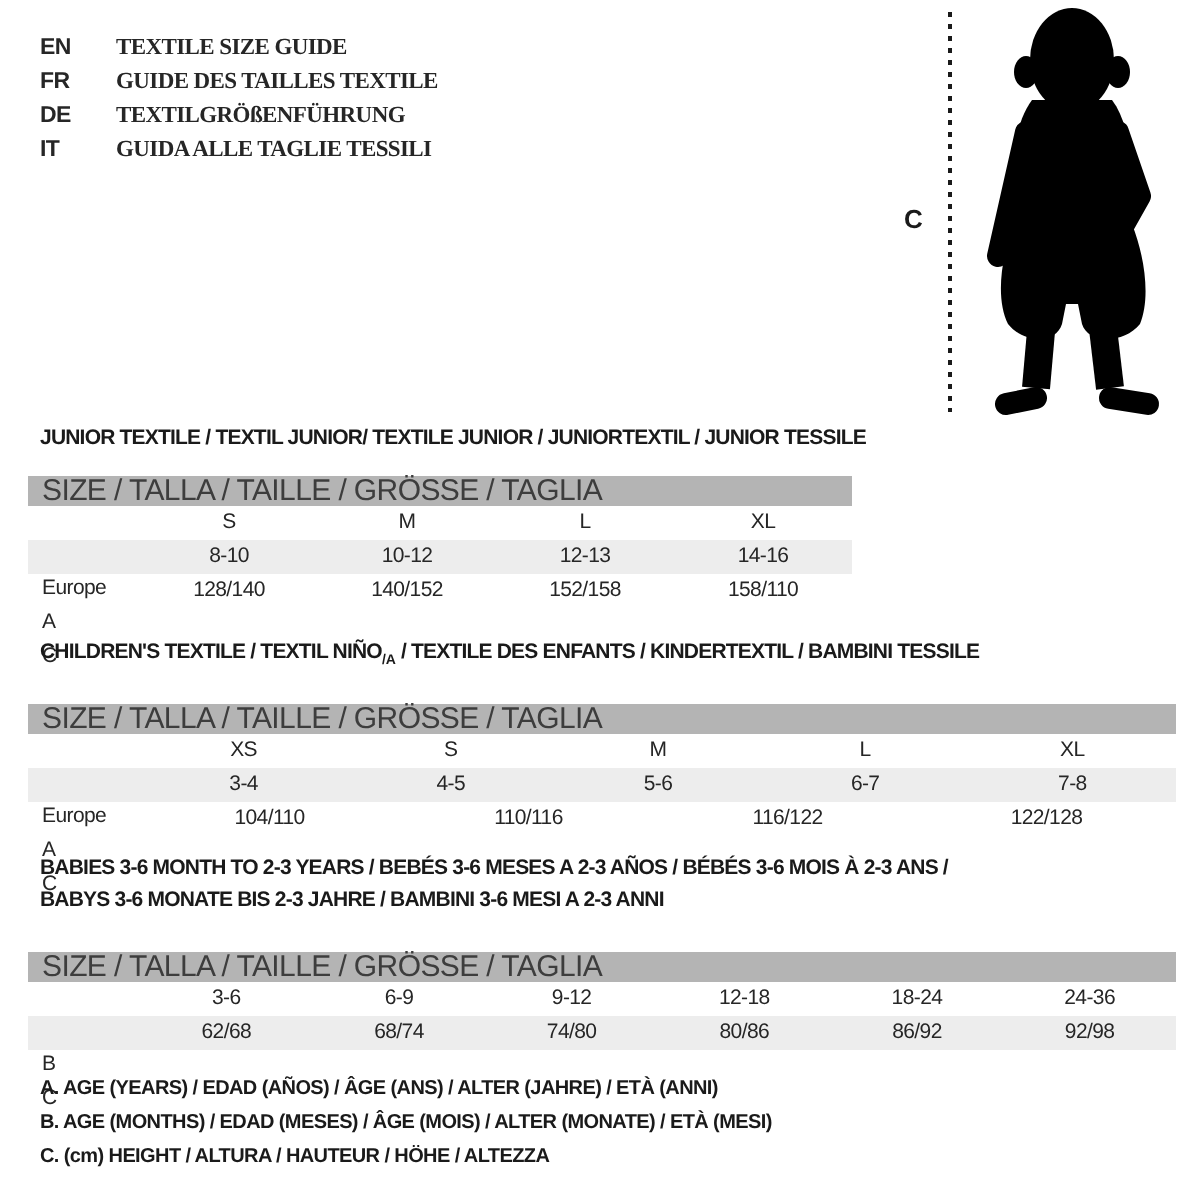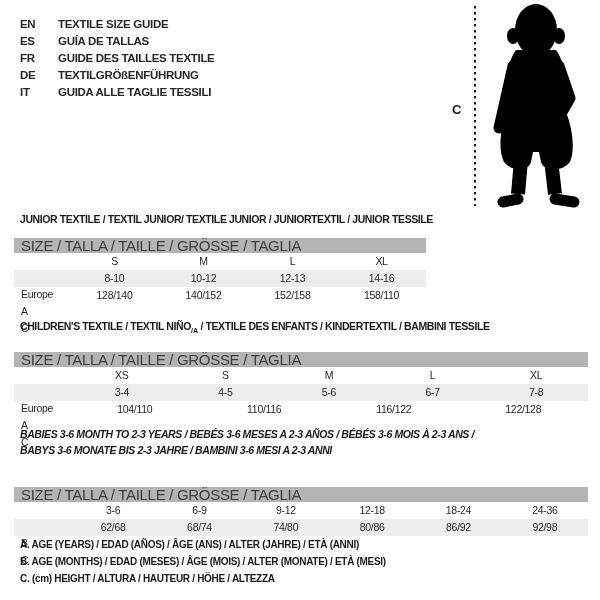--- a/index.html
+++ b/index.html
@@ -10,42 +10,42 @@
     color: #262626;
     letter-spacing: -0.3px;
     overflow: hidden;
   }
   .page { position: relative; width: 600px; height: 600px; }
 
   
   .lang-block { position: absolute; left: 20px; top: 16px; }
   .lang-row { display: flex; line-height: 17px; font-size: 11.5px; font-weight: 700; }
   .lang-code { width: 38px; }
-  .lang-label { white-space: nowrap; }
+  .lang-label { white-space: nowrap; font-family: Liberation Serif, serif; }
 
   
   .figure { position: absolute; left: 450px; top: 0; width: 148px; height: 214px; }
   .figure svg { position: absolute; left: 0; top: 0; }
   .measure-label {
     position: absolute; left: 2px; top: 102px;
     font-size: 13px; font-weight: 700; color: #1a1a1a;
   }
 
   
   .section { position: absolute; left: 14px; }
   .sec1 { top: 213px; width: 412px; }
   .sec2 { top: 320px; width: 574px; }
   .sec3 { top: 426px; width: 574px; }
   .sec-title {
     font-size: 10.5px; font-weight: 700; letter-spacing: -0.4px;
     color: #1a1a1a; white-space: nowrap; padding-left: 6px; line-height: 13px;
     margin-bottom: 12px;
   }
   .sec2 .sec-title { margin-bottom: 15px; }
-  .sec3 .sec-title { line-height: 16px; margin-bottom: 29px; font-style: italic; }
+  .sec3 .sec-title { line-height: 16px; margin-bottom: 18px; }
   .sub-a { font-size: 7px; vertical-align: sub; letter-spacing: 0; }
 
   
   .tbl { width: 100%; }
   .band {
     background: #b4b4b4; color: #3d3d3d;
     height: 15px; line-height: 15px; font-size: 15px;
     padding-left: 7px; box-sizing: border-box;
   }
   .trow { display: flex; height: 17px; line-height: 17px; font-size: 10.5px; }
@@ -62,24 +62,20 @@
 </style>
 </head>
 <body>
 
 <div class="page">
 
   <div class="lang-block">
     <div class="lang-row">
       <span class="lang-code">EN</span>
       <span class="lang-label">TEXTILE SIZE GUIDE</span>
-    </div>
-    <div class="lang-row">
-      <span class="lang-code">ES</span>
-      <span class="lang-label">GUÍA DE TALLAS</span>
     </div>
     <div class="lang-row">
       <span class="lang-code">FR</span>
       <span class="lang-label">GUIDE DES TAILLES TEXTILE</span>
     </div>
     <div class="lang-row">
       <span class="lang-code">DE</span>
       <span class="lang-label">TEXTILGRÖßENFÜHRUNG</span>
     </div>
     <div class="lang-row">

